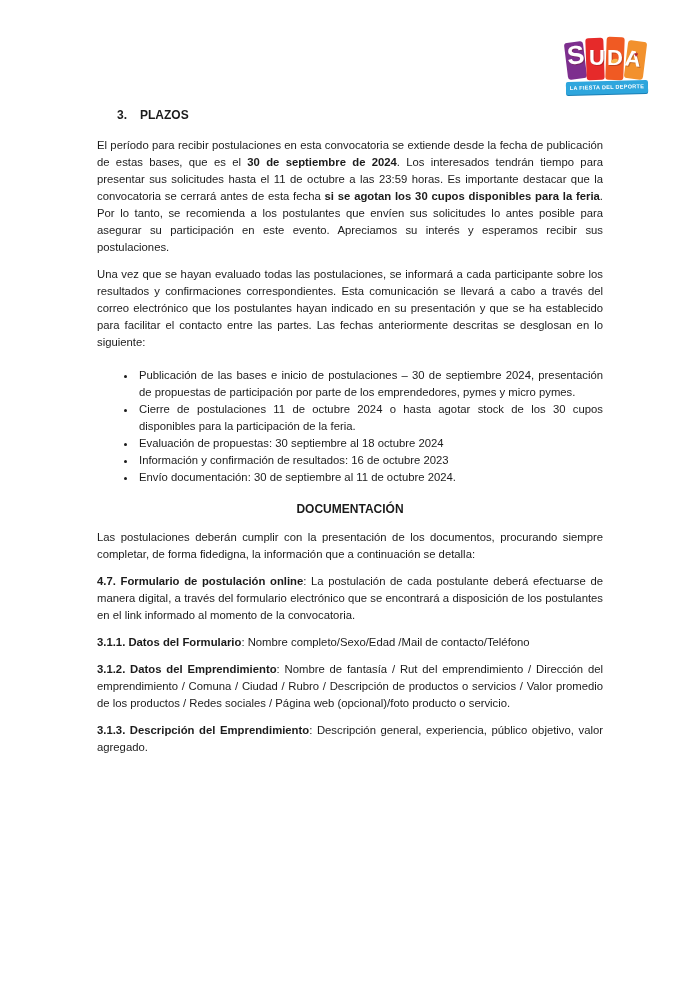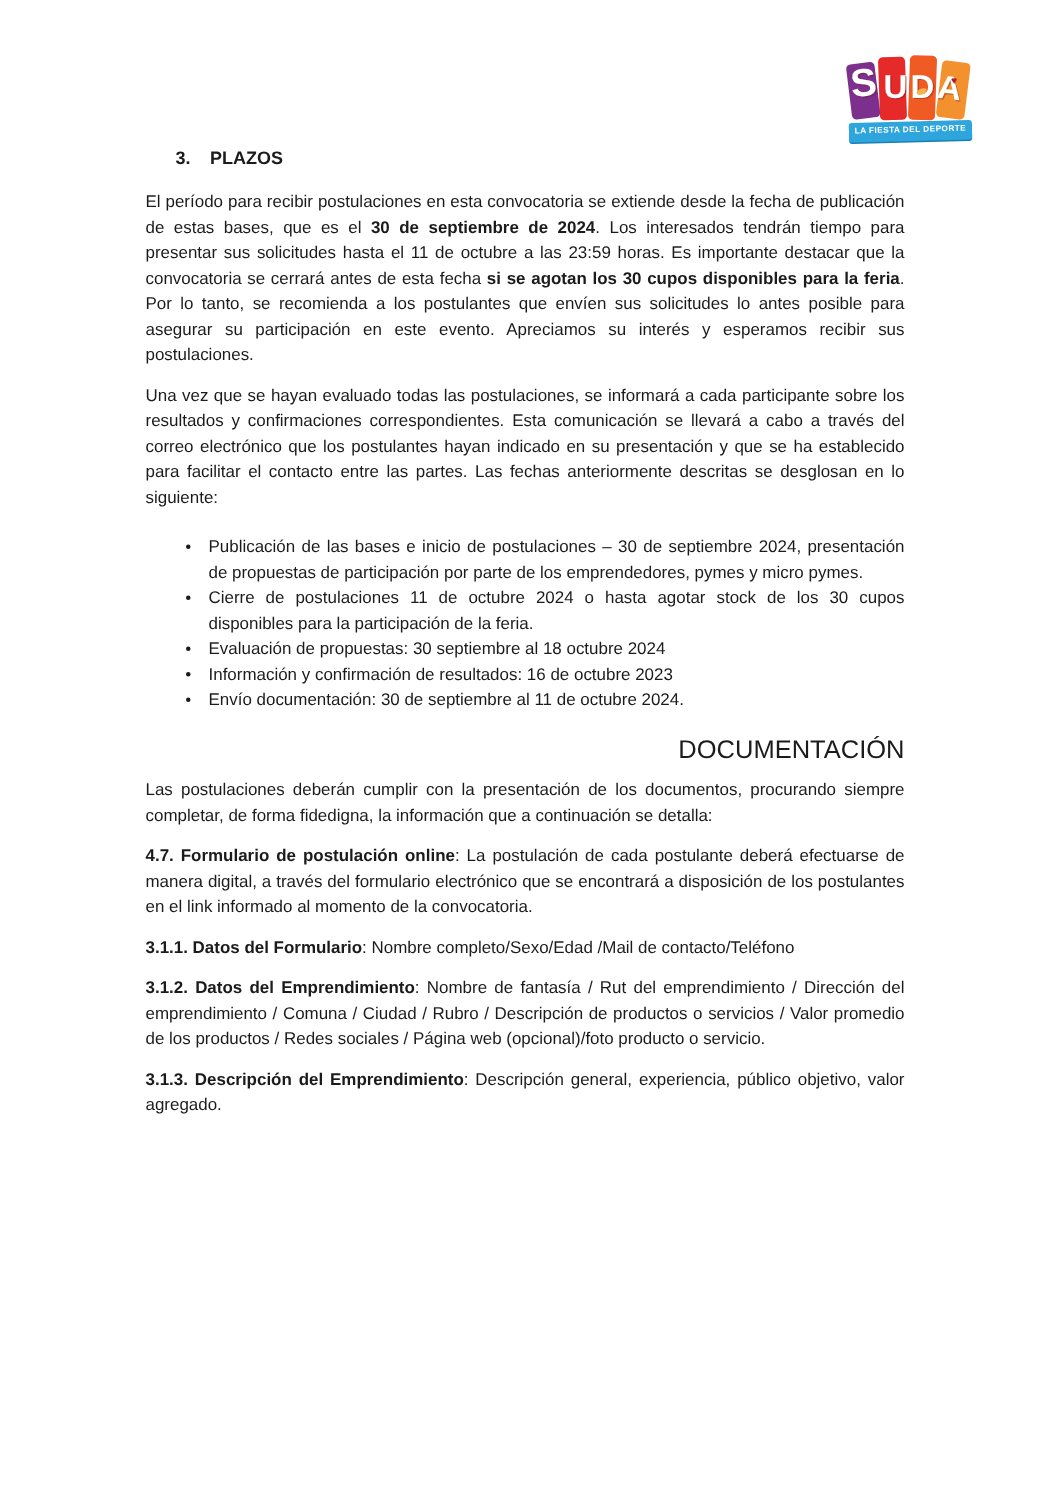--- a/index.html
+++ b/index.html
@@ -20,29 +20,29 @@
   .l2{left:41px;top:10px;font-size:22px;}
   .l3{left:59px;top:11px;font-size:22px;transform:rotate(6deg);}
   .heart{position:absolute;left:68px;top:14px;font-size:7px;color:#b01e2e;z-index:3;}
   .ball{position:absolute;left:45px;top:22px;width:7px;height:4px;border-radius:50%;
         background:#f8b24a;transform:rotate(-20deg);z-index:3;}
   .ribbon{position:absolute;left:0;top:44px;width:82px;height:13px;border-radius:2px;
           color:#fff;font-size:5.5px;font-weight:bold;text-align:center;line-height:13px;
           letter-spacing:.3px;transform:rotate(-1.5deg);box-shadow:0 1px 0 #1b7fb5;}
 
   
-  .content{position:absolute;left:97px;top:97px;width:506px;
+  .content{position:absolute;left:97px;top:107px;width:506px;
            font-size:11.3px;line-height:17px;text-align:justify;}
   .heading{font-size:12px;font-weight:bold;margin:0 0 13px 20px;text-align:left;}
   .heading .num{display:inline-block;margin-right:13px;}
   .para{margin:0 0 10px;}
   .b{font-weight:bold;}
   ul.bullets{margin:16px 0 10px;padding-left:40px;list-style:disc;}
   ul.bullets li{padding-left:2px;margin:0;}
-  .subheading{font-size:17px;font-weight:normal;margin:15px 0 11px;text-align:right;}
+  .subheading{font-size:12px;font-weight:bold;margin:15px 0 11px;text-align:center;}
 </style>
 </head>
 <body>
 
 <div class="logo">
   <span class="tag t0" style="background-color: rgb(125, 47, 142);"></span>
   <span class="tag t1" style="background-color: rgb(230, 42, 42);"></span>
   <span class="tag t2" style="background-color: rgb(240, 90, 35);"></span>
   <span class="tag t3" style="background-color: rgb(242, 145, 45);"></span>
   <span class="lt l0">S</span>

